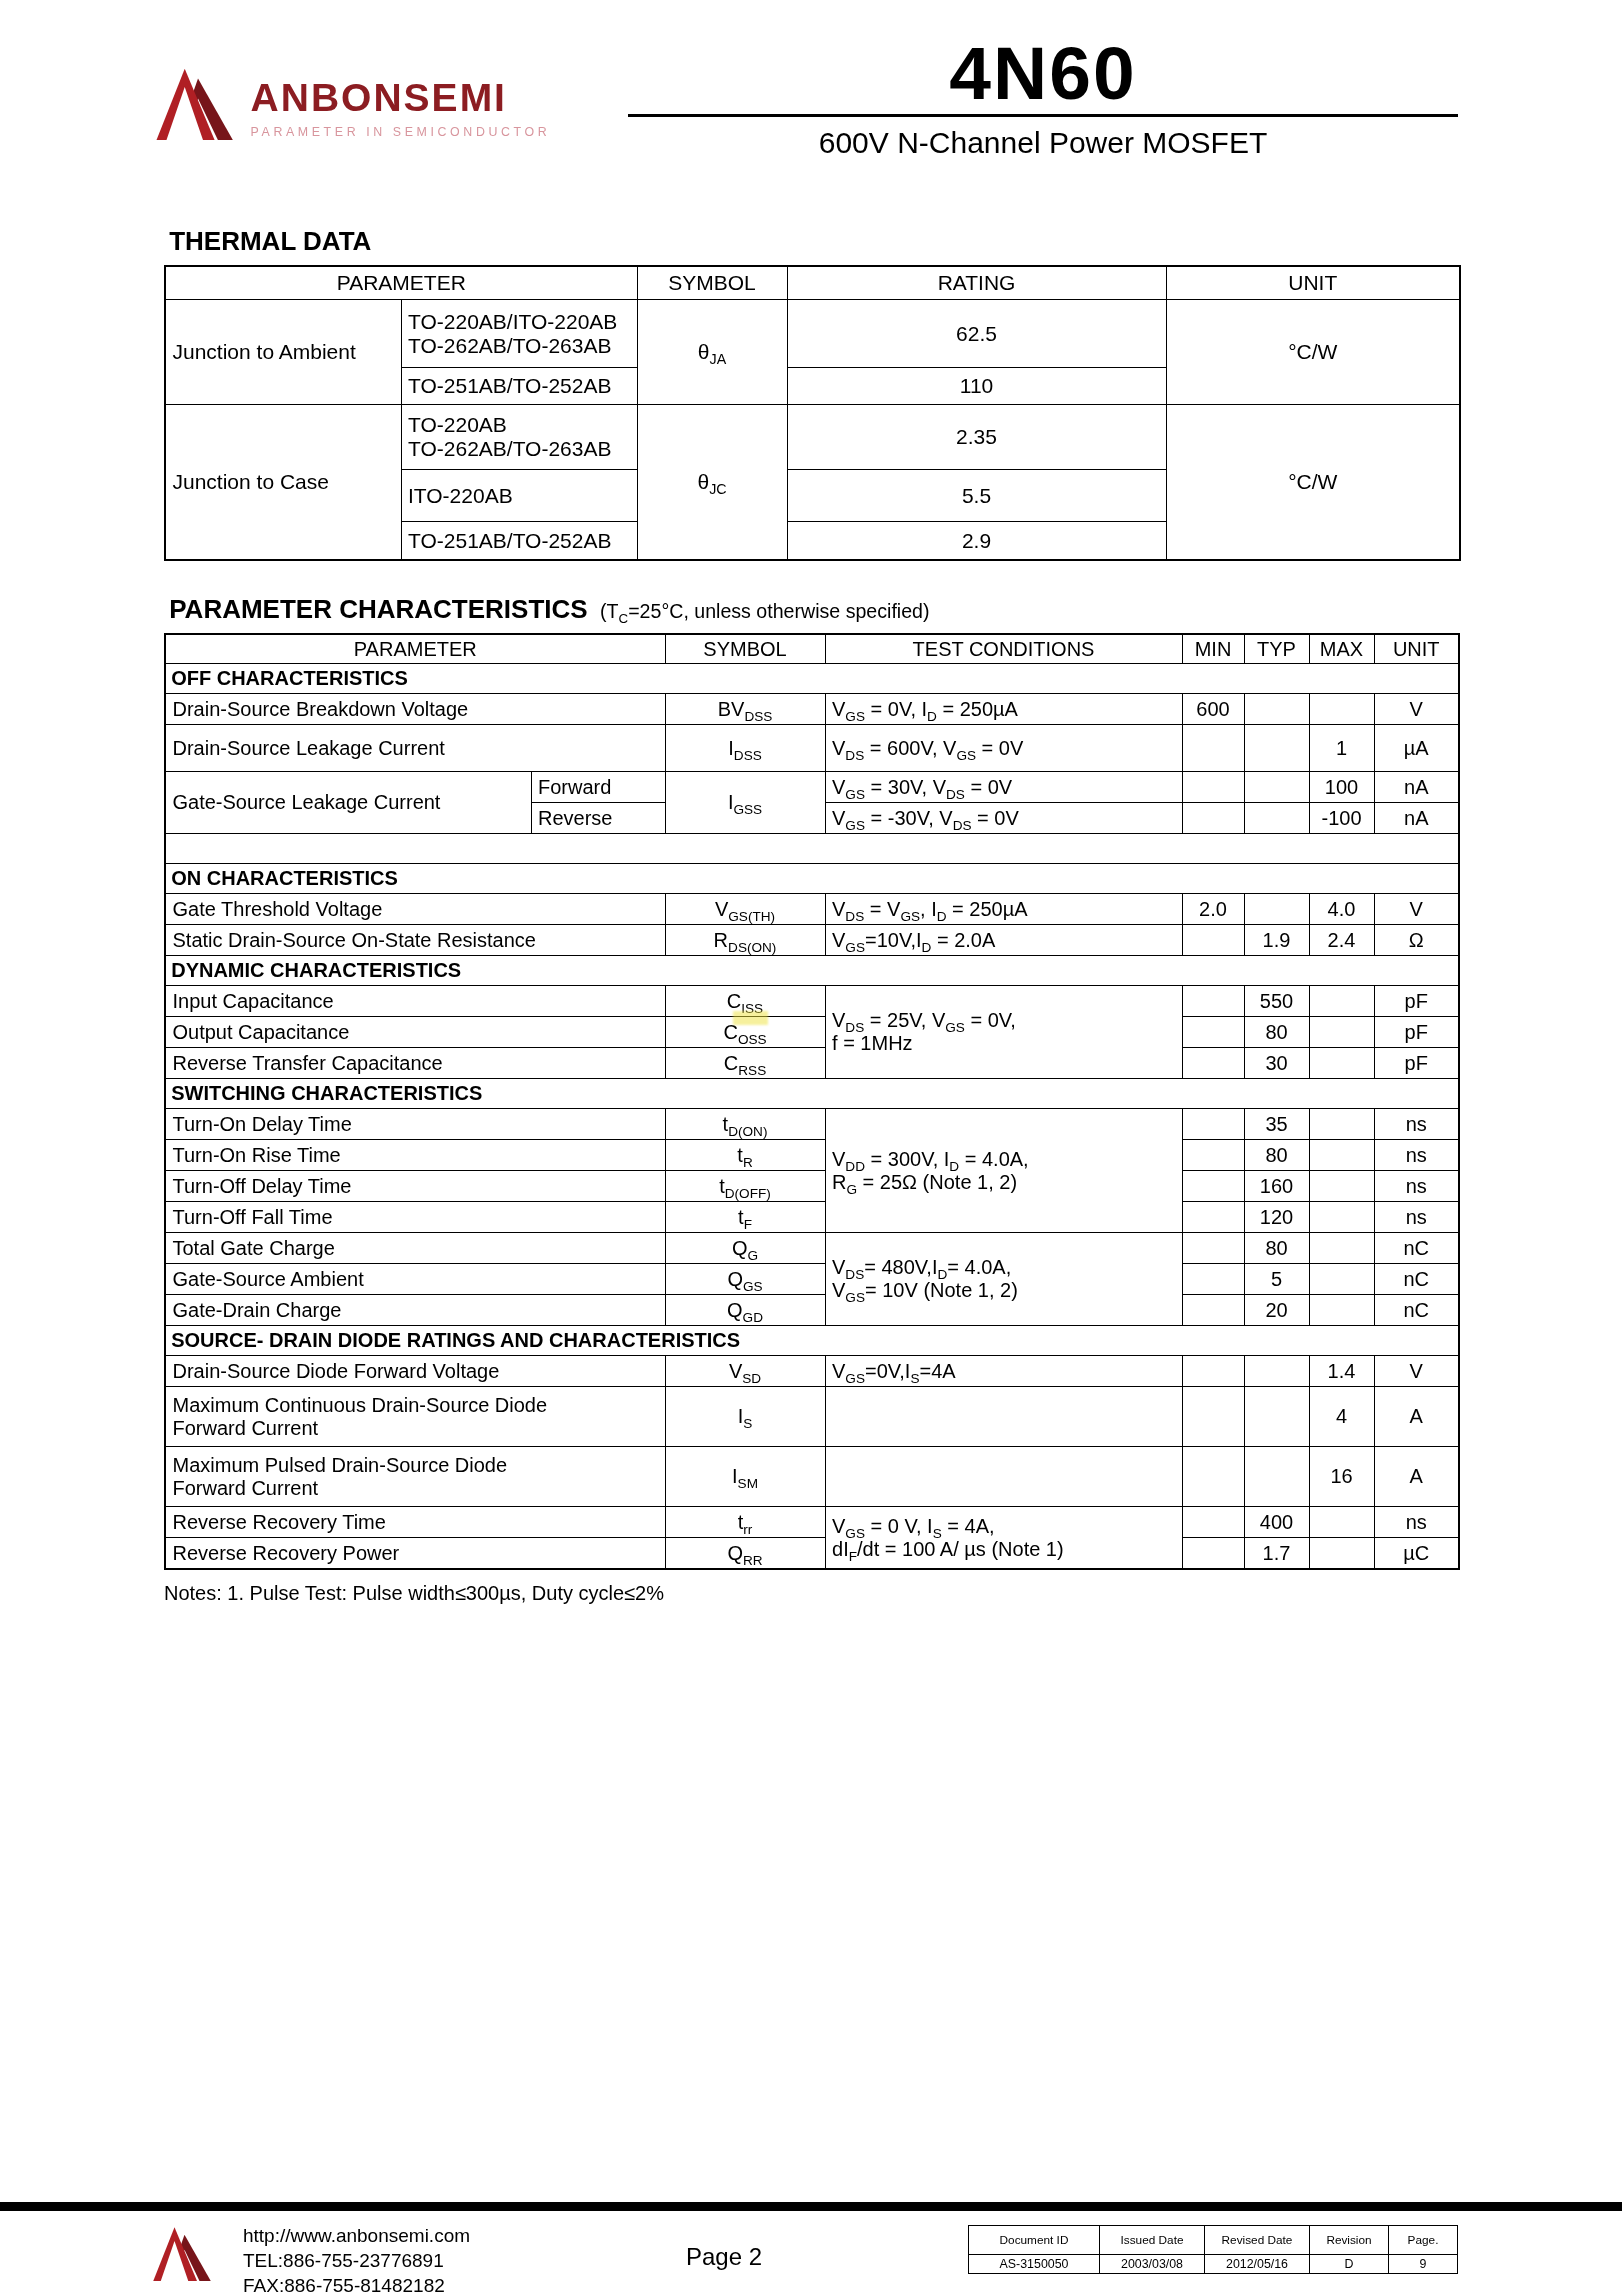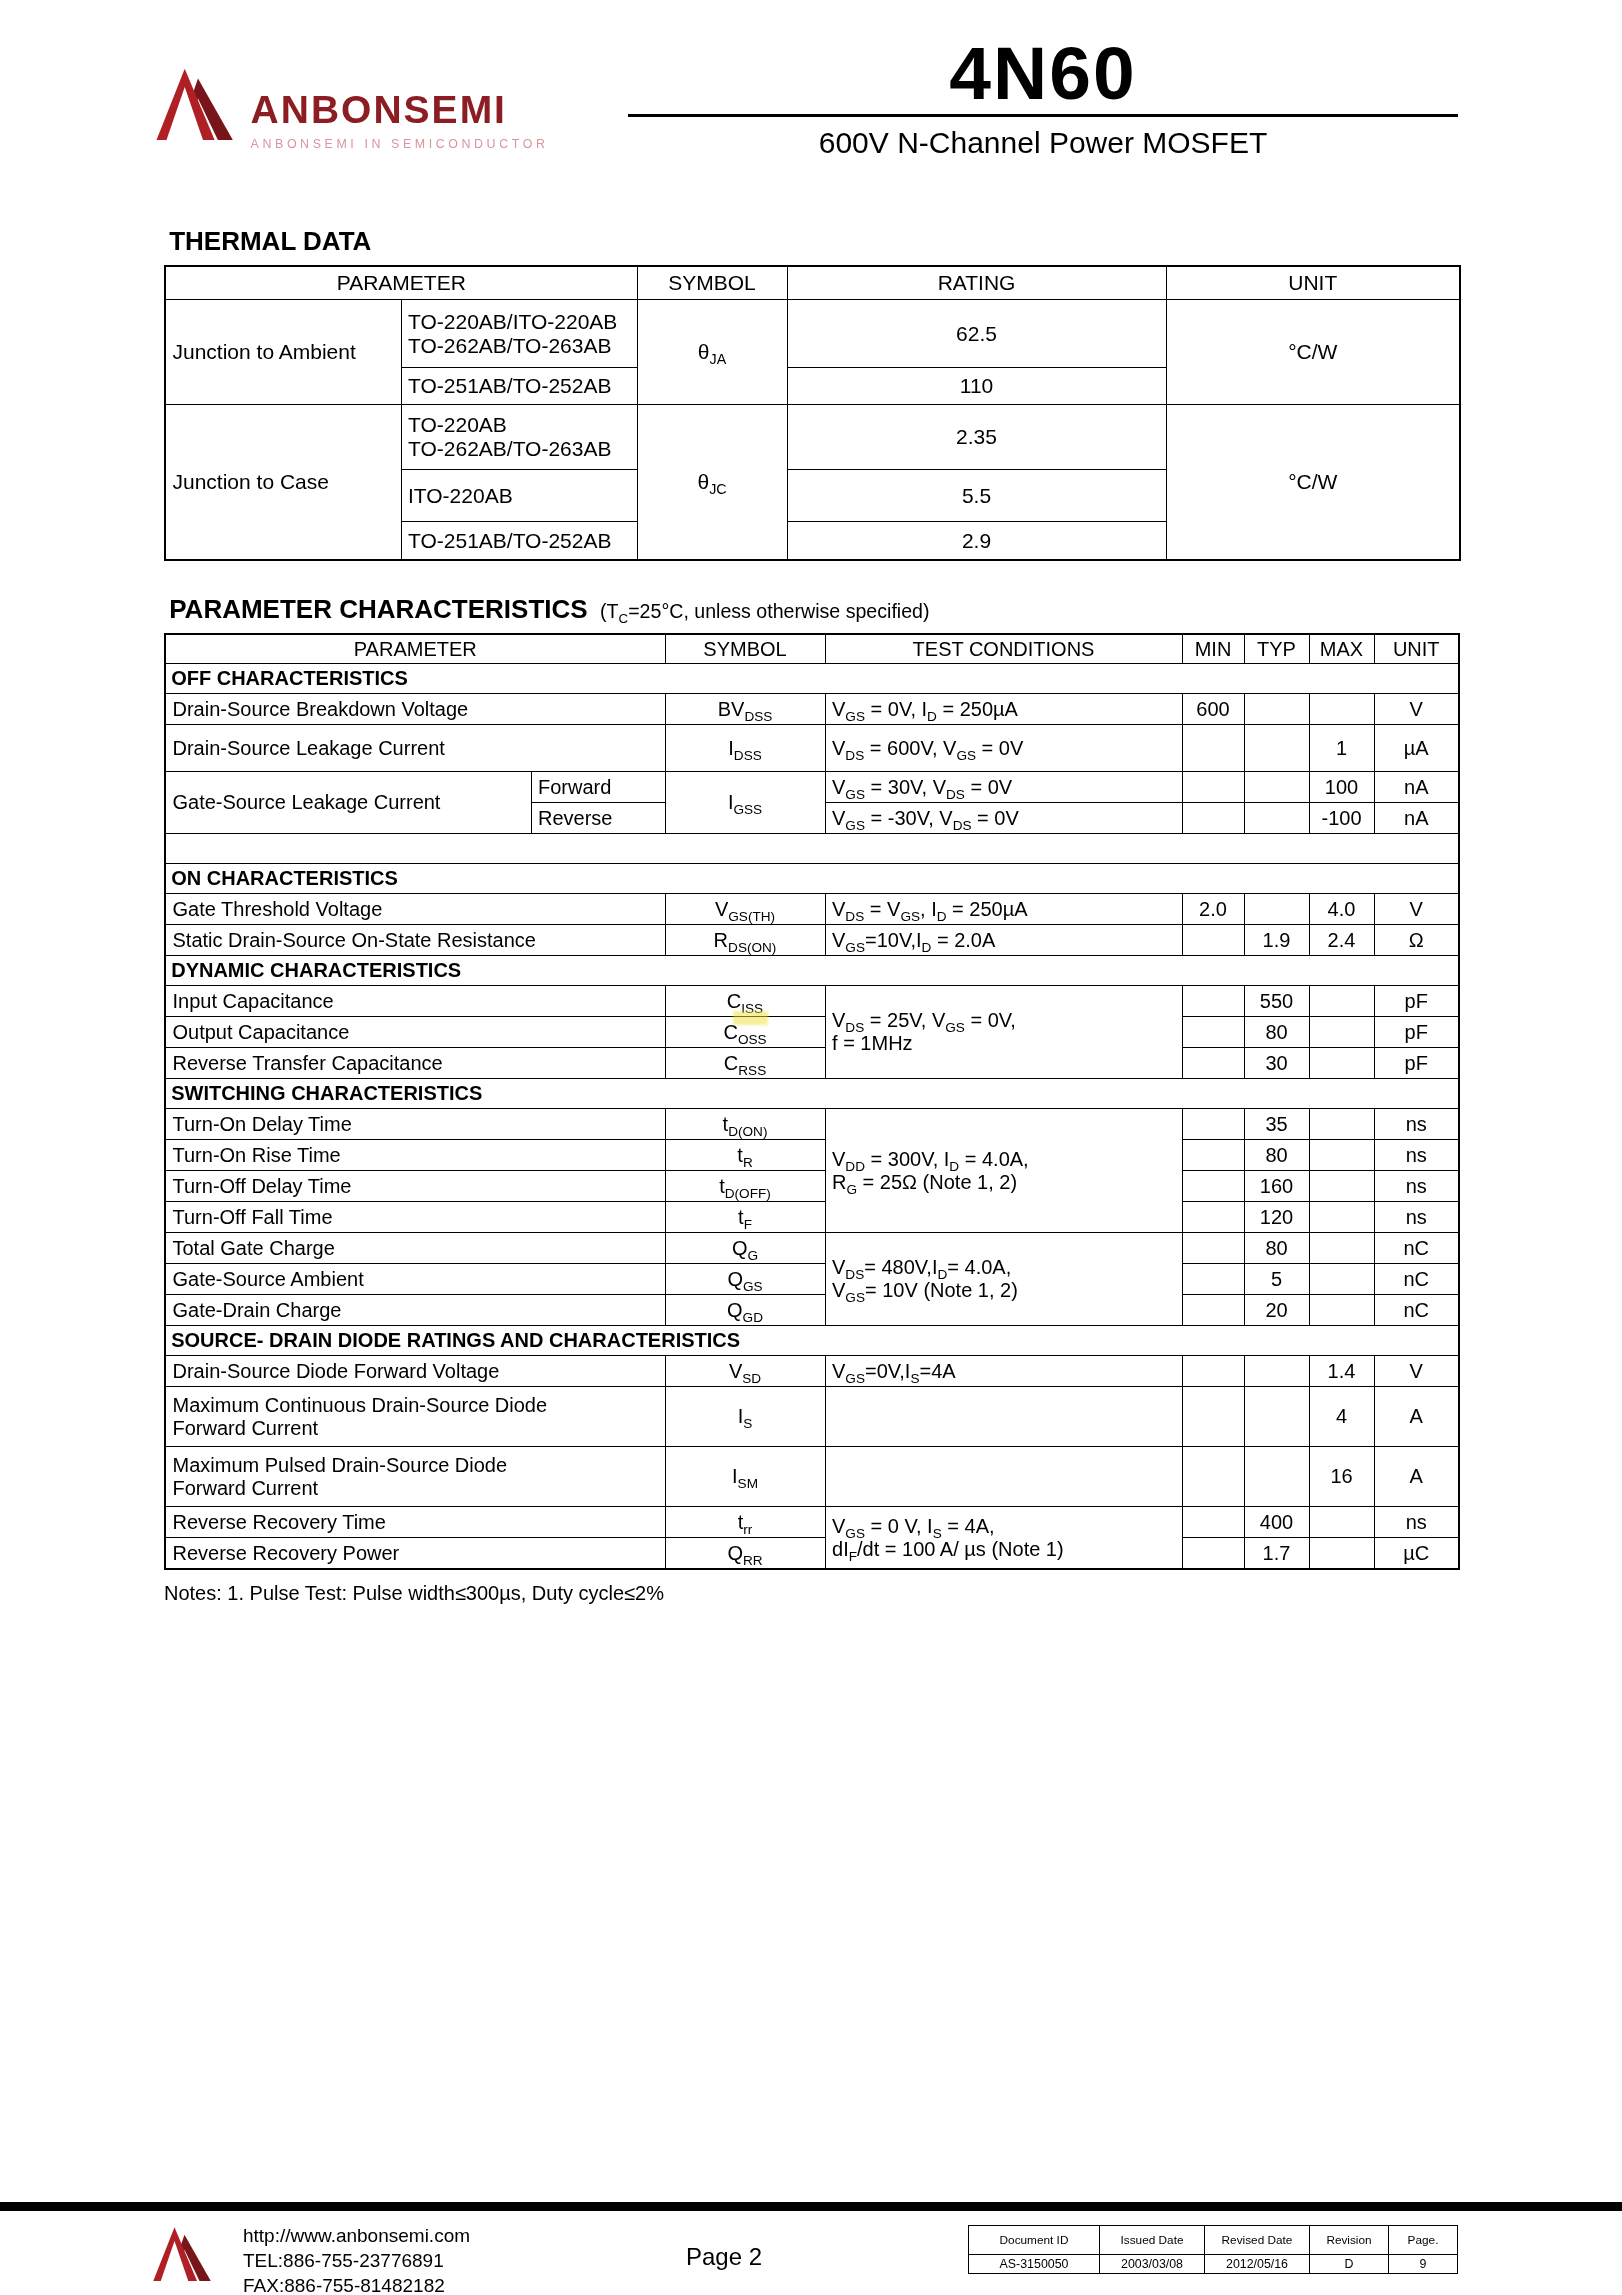--- a/index.html
+++ b/index.html
@@ -8,21 +8,21 @@
     position:relative; width:1622px; height:2295px; background:#ffffff;
     font-family:"Liberation Sans", sans-serif; color:#000; overflow:hidden;
   }
   .content { padding:36px 164px 0 164px; }
 
   
   .header { position:relative; height:157px; }
   .logo { position:absolute; left:-7.9px; top:31px; display:flex; align-items:flex-start; }
   .logo svg { width:84px; height:73px; }
   .logo-text { margin-left:10.5px; margin-top:9.2px; }
-  .brand { font-size:39px; font-weight:700; color:#8c1d22; letter-spacing:2px;margin-top:12px; }
+  .brand { font-size:39px; font-weight:700; color:#8c1d22; letter-spacing:2px; }
   .tagline { font-size:12.4px; color:#d8959d; letter-spacing:3.6px; margin-top:5.2px; }
   .title-block { position:absolute; left:464px; right:0; top:0; }
   .part { text-align:center; font-size:75px; font-weight:700; letter-spacing:2px; line-height:1.0; }
   .title-rule { height:3.3px; background:#000; margin-top:2.6px; }
   .subtitle { text-align:center; font-size:30px; margin-top:9.2px; }
 
   
   .sec-title { font-size:26px; font-weight:700; margin:33px 0 7.9px 5.2px; }
   .sec-title .cond-note { font-size:19.6px; font-weight:400; margin-left:5.2px; }
 
@@ -69,21 +69,21 @@
     <div class="header">
       <div class="logo">
         <svg viewBox="0 0 100 88">
           <polygon points="50,14 92,88 24,88" fill="#77151a"></polygon>
           <polygon points="50,38 74,88 36,88" fill="#ffffff"></polygon>
           <polygon points="34,2 70,88 0,88" fill="#b01f24"></polygon>
           <polygon points="34,24 56,88 12,88" fill="#ffffff"></polygon>
         </svg>
         <div class="logo-text">
           <div class="brand">ANBONSEMI</div>
-          <div class="tagline">ANBONSEMI IN SEMICONDUCTOR</div>
+          <div class="tagline">PARAMETER IN SEMICONDUCTOR</div>
         </div>
       </div>
       <div class="title-block">
         <div class="part">4N60</div>
         <div class="title-rule"></div>
         <div class="subtitle">600V N-Channel Power MOSFET</div>
       </div>
     </div>
 
     <h2 class="sec-title">THERMAL DATA</h2>

